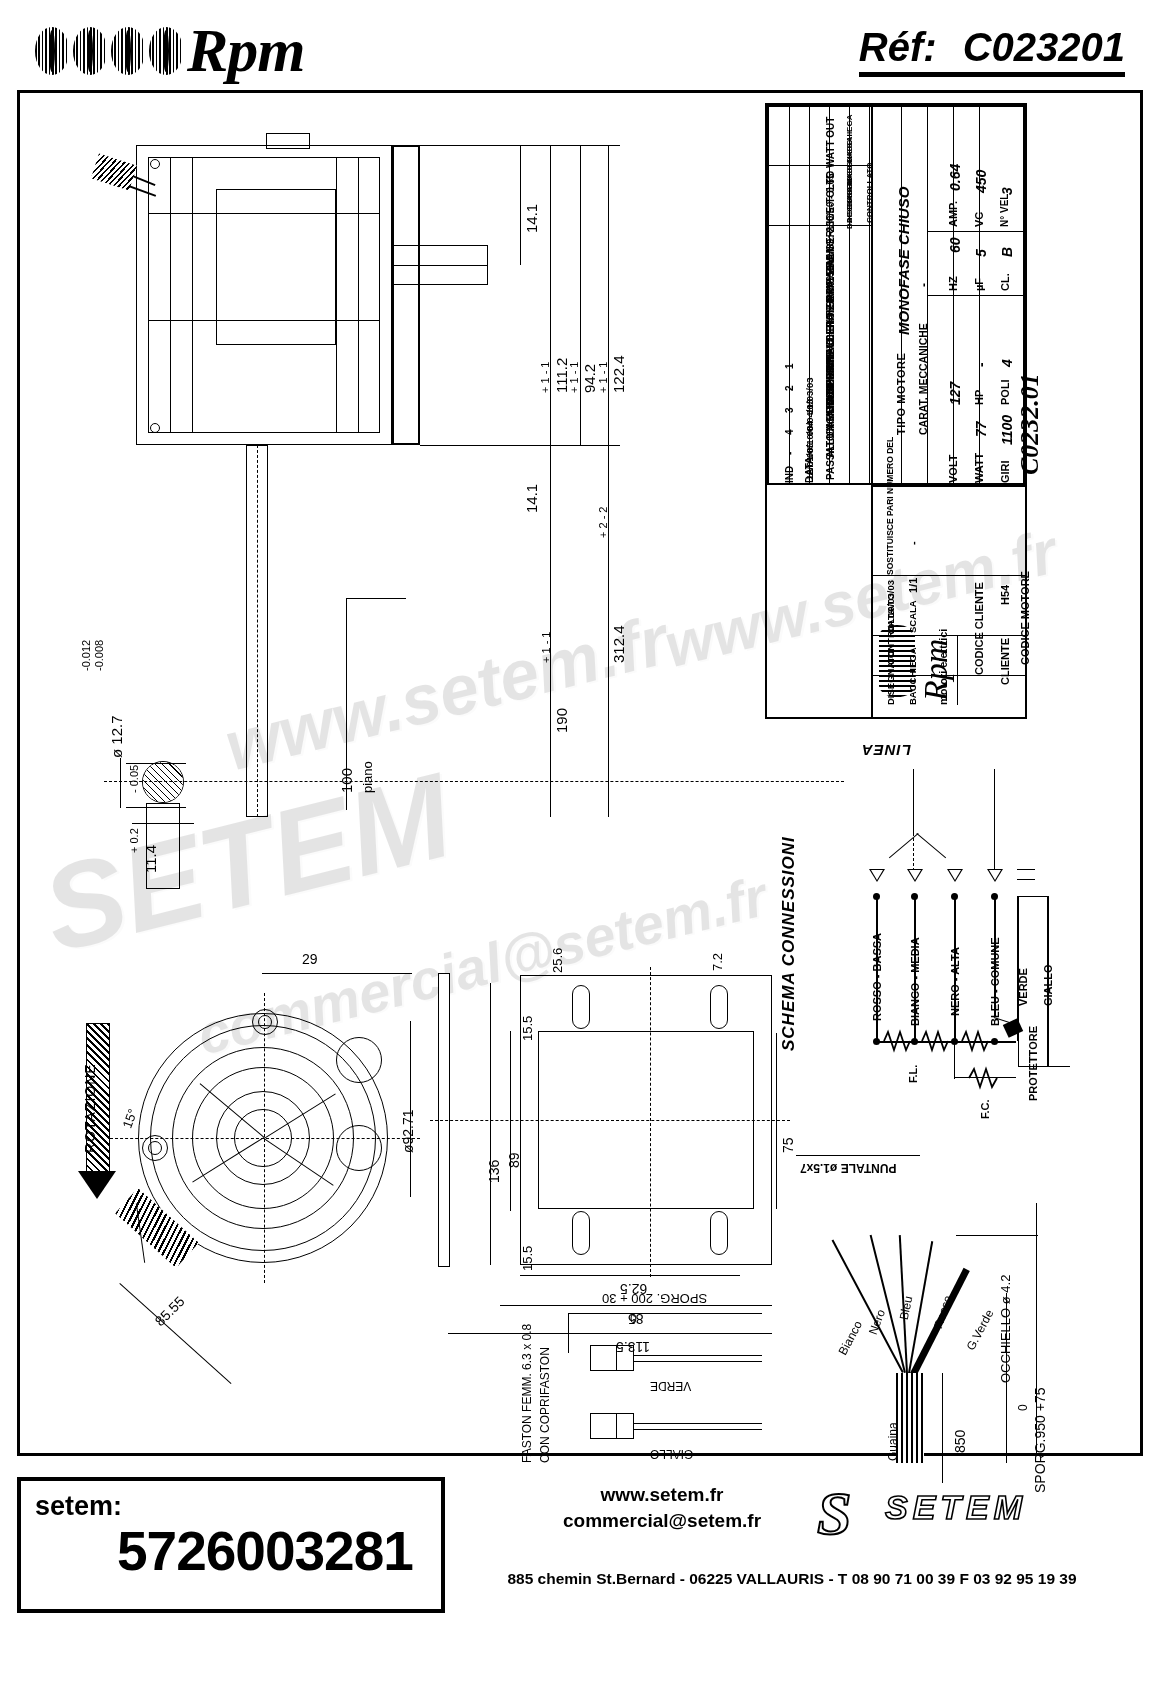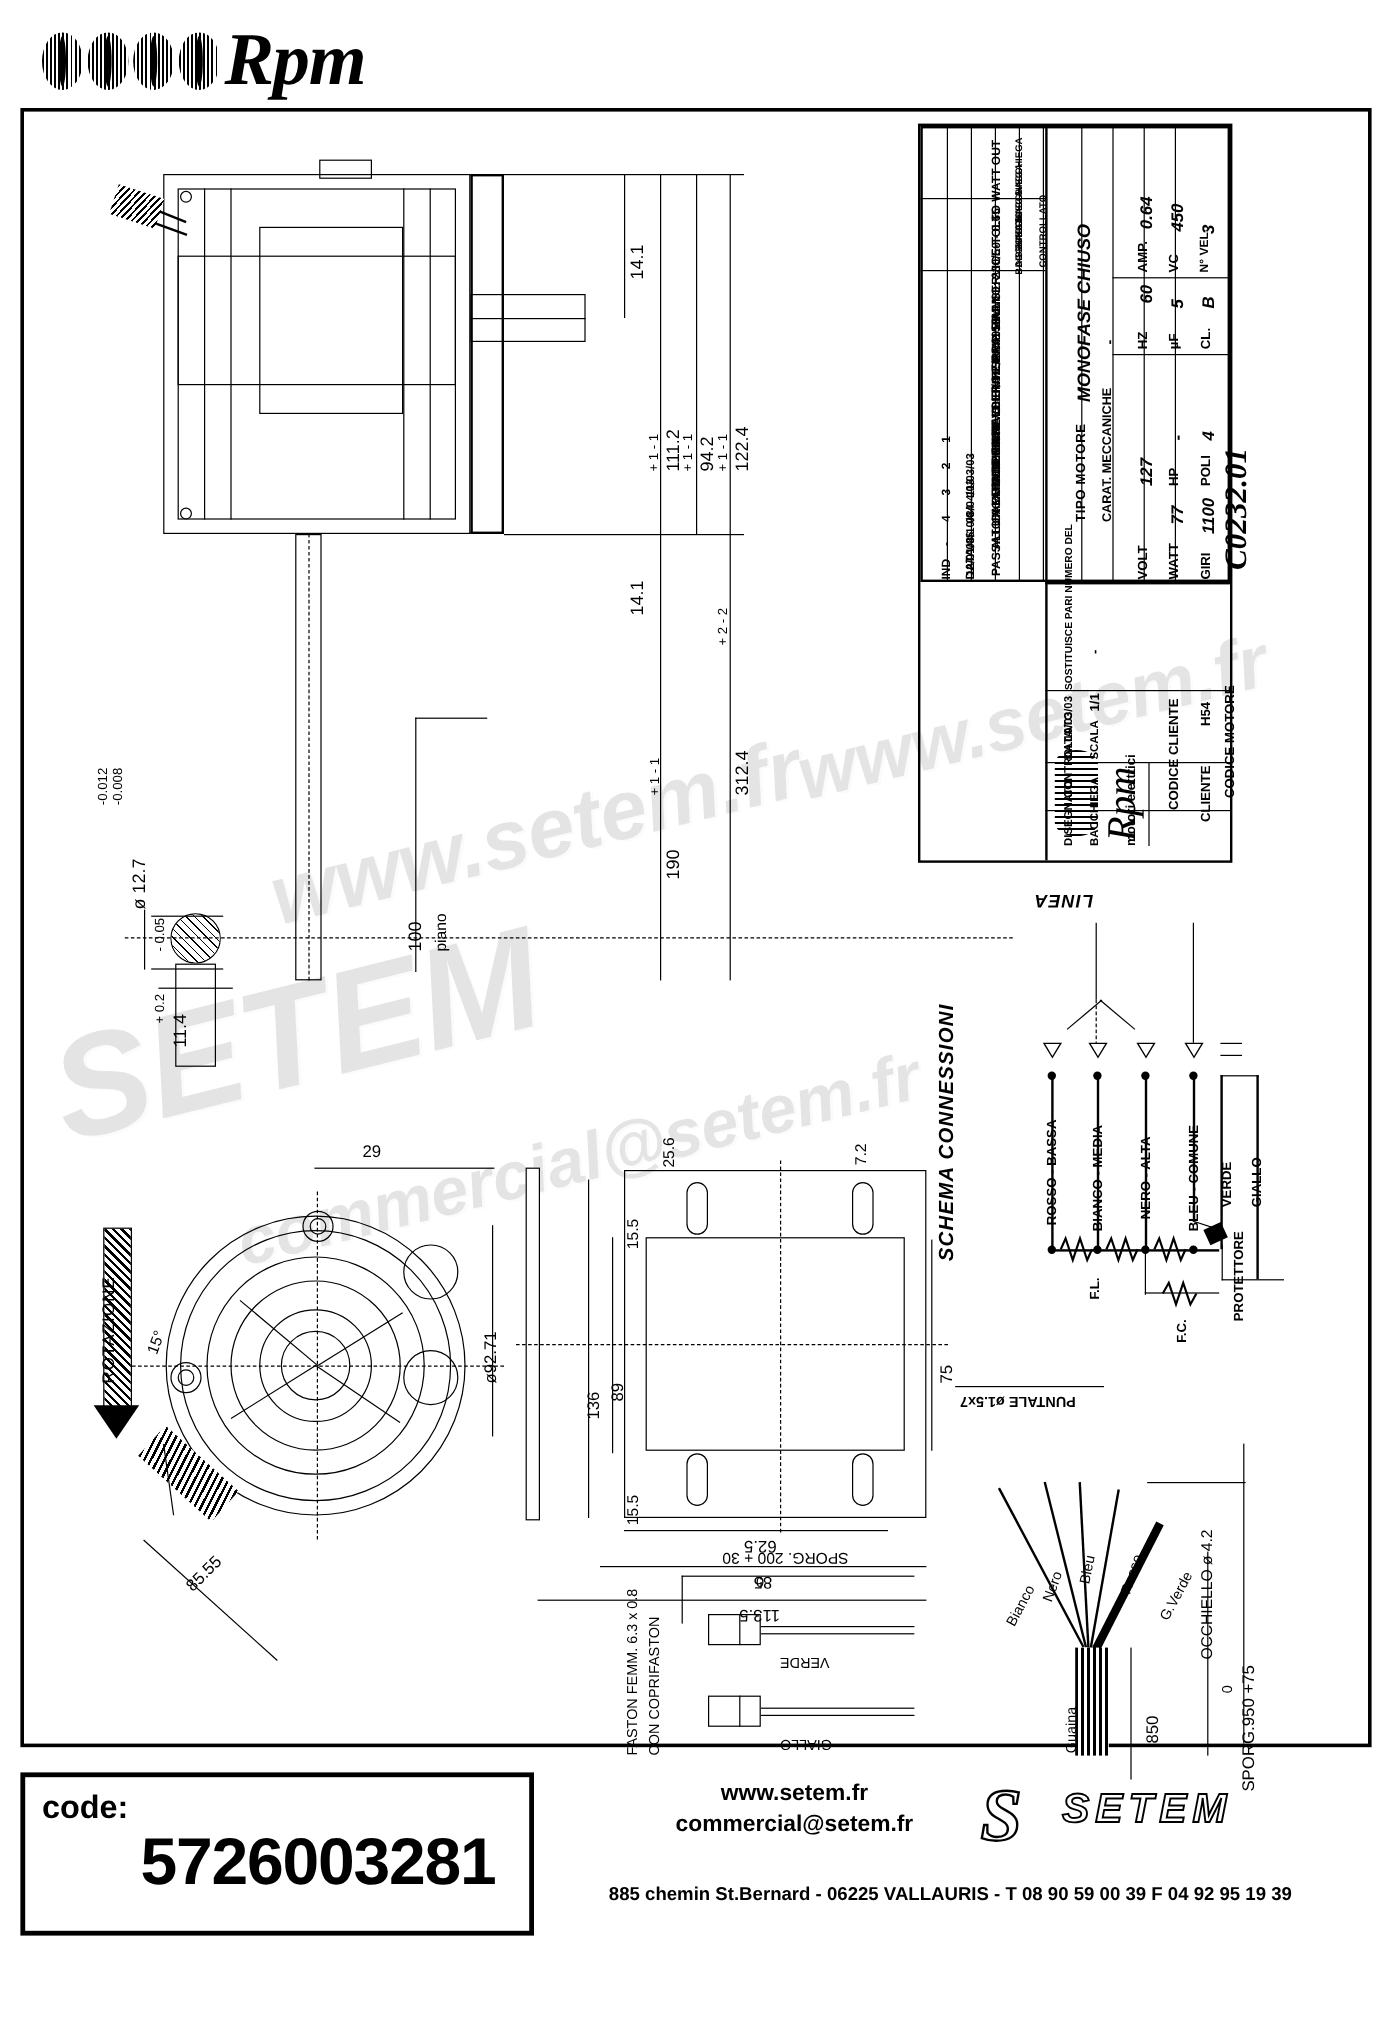--- a/index.html
+++ b/index.html
@@ -67,20 +67,23 @@
 <div id="page">
 
   <div id="hdr">
     <div id="logo-coils">
       <div class="coil" style="left:0px"></div>
       <div class="coil" style="left:38px"></div>
       <div class="coil" style="left:76px"></div>
       <div class="coil" style="left:114px"></div>
     </div>
     <div id="logo-rpm">Rpm</div>
+    <div id="ref-line">
+      <span class="rl">Réf:</span><span>C023201</span>
+    </div>
   </div>
 
   <div id="dwg">
 
     <div class="wm" style="left:200px;top:560px;font-size:70px;transform:rotate(-14deg);">www.setem.fr</div>
     <div class="wm" style="left:20px;top:700px;font-size:120px;transform:rotate(-14deg);">SETEM</div>
     <div class="wm" style="left:170px;top:840px;font-size:56px;transform:rotate(-14deg);">commercial@setem.fr</div>
     <div class="wm" style="left:640px;top:470px;font-size:62px;transform:rotate(-14deg);">www.setem.fr</div>
 
     <div>
@@ -484,27 +487,27 @@
       <div class="dimtxt rot90" style="left:1012px;top:1400px;font-size:14px;">SPORG.950 +75</div>
       <div class="ln" style="left:986px;top:1200px;width:1.2px;height:170px;"></div>
       <div class="ln" style="left:1016px;top:1110px;width:1.2px;height:250px;"></div>
       <div class="ln" style="left:936px;top:1142px;width:82px;height:1.2px;"></div>
     </div>
 
   </div>
 
   <div id="ftr">
     <div id="codebox">
-      <div id="code-lbl">code:</div>
+      <div id="code-lbl">setem:</div>
       <div id="code-val">5726003281</div>
     </div>
     <div id="ftr-web">
       <div>www.setem.fr</div>
       <div>commercial@setem.fr</div>
     </div>
     <div id="setem-logo">
       <div id="setem-s">S</div>
       <div id="setem-word">SETEM</div>
     </div>
-    <div id="ftr-addr">885 chemin St.Bernard  -  06225 VALLAURIS  -  T 08 90 59 00 39   F 04 92 95 19 39</div>
+    <div id="ftr-addr">885 chemin St.Bernard  -  06225 VALLAURIS  -  T 08 90 71 00 39   F 03 92 95 19 39</div>
   </div>
 
 </div>
 
 </body></html>

